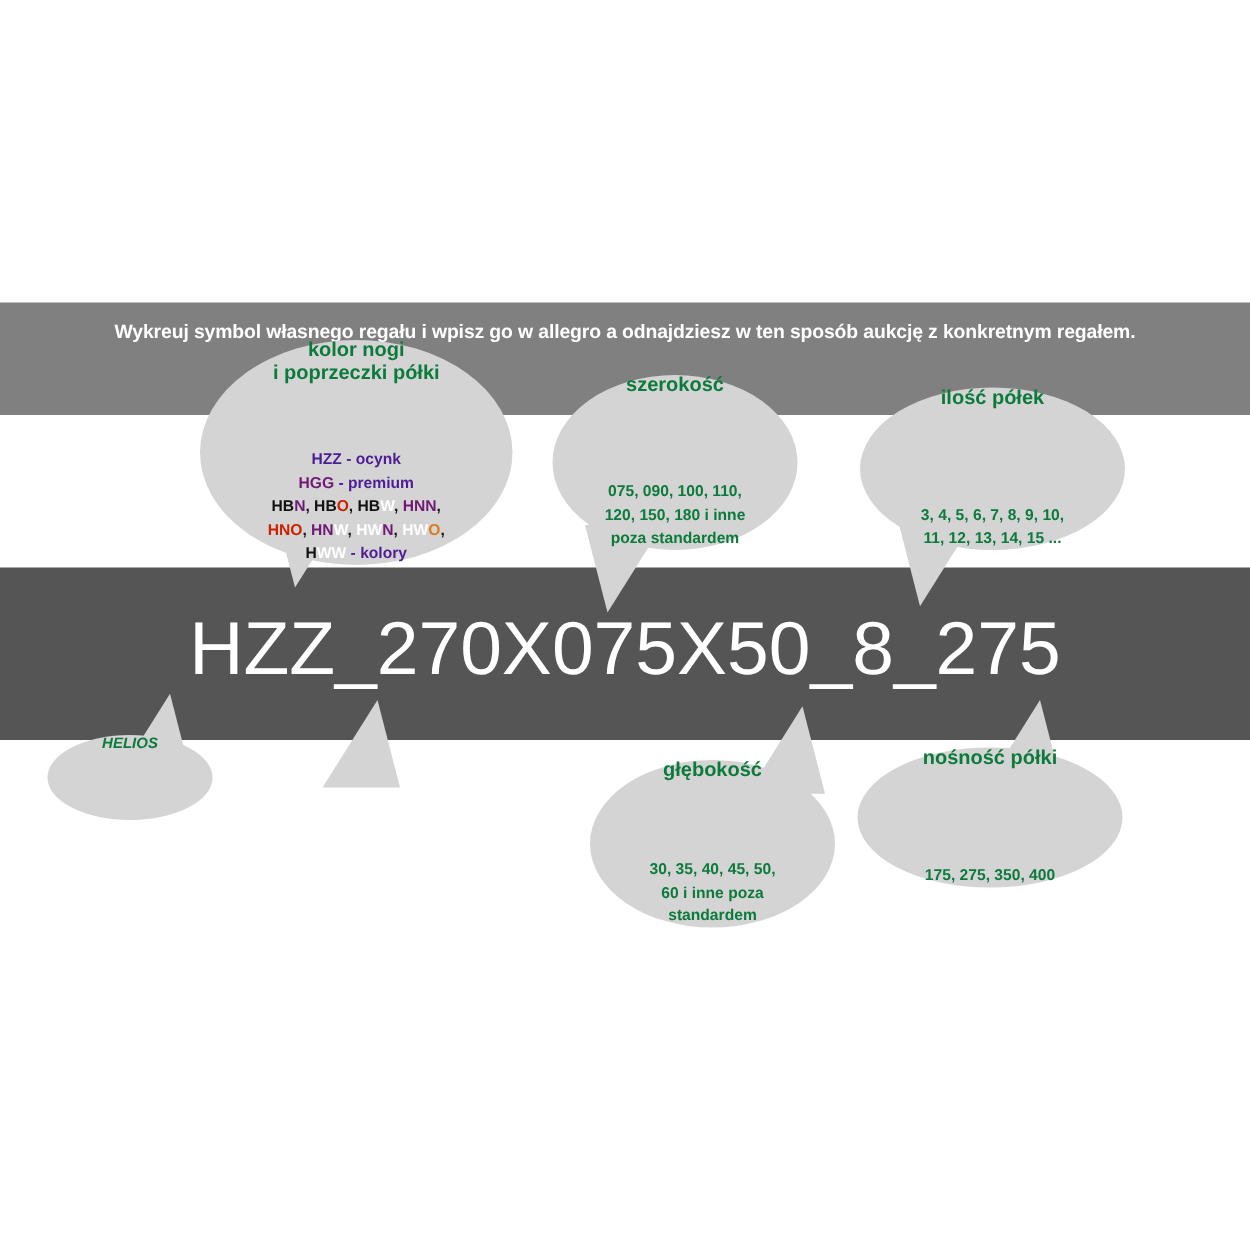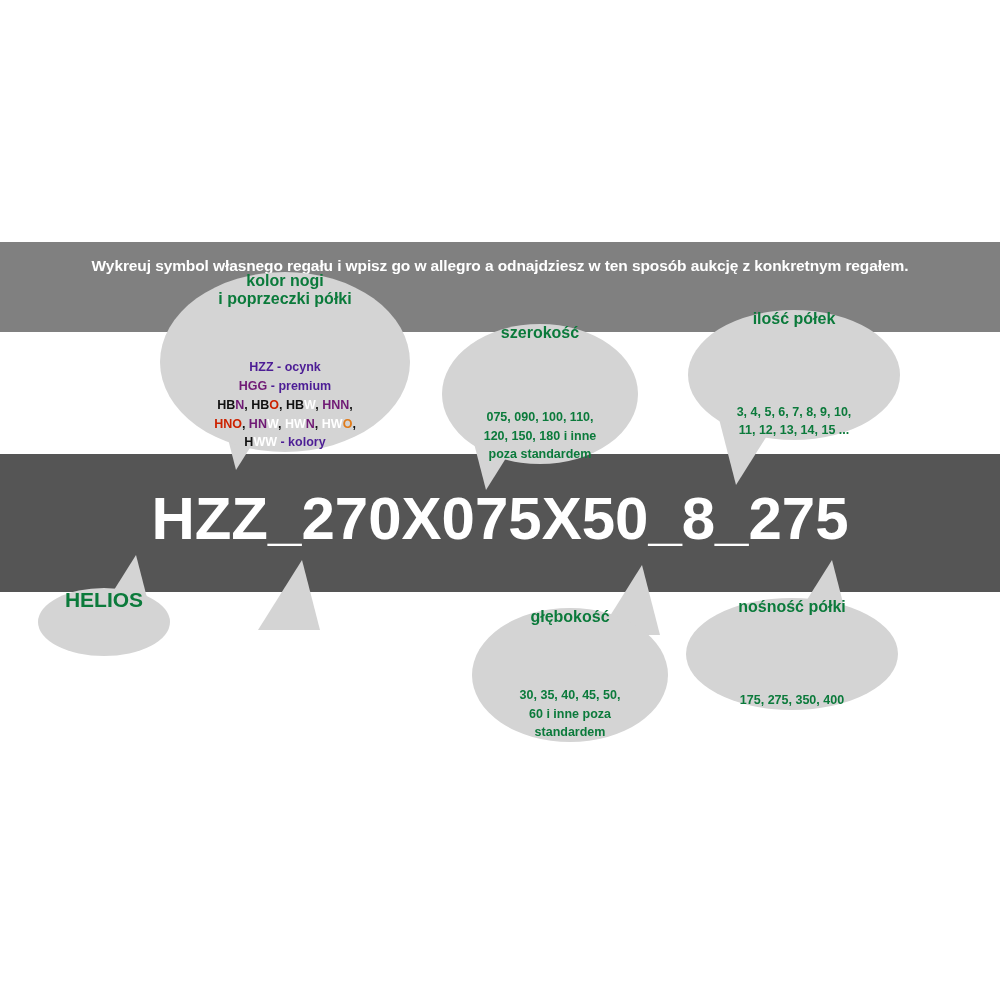--- a/index.html
+++ b/index.html
@@ -49,21 +49,21 @@
 
   
   .code {
     position: absolute;
     left: 0;
     top: 489px;
     width: 1000px;
     text-align: center;
     color: #ffffff;
     font-size: 60px;
-    font-weight: bold;
+    font-weight: normal;
     letter-spacing: 0px;
     line-height: 1;
   }
 
   
   .bubble {
     position: absolute;
     background: #d4d4d4;
     border-radius: 50% / 50%;
     box-sizing: border-box;
@@ -111,21 +111,22 @@
   .c-orange { color: #e07b1a; }
   .c-black  { color: #111111; }
   .c-white  { color: #ffffff; }
   .c-navy   { color: #701a75; }
 
   .b-line { white-space: nowrap; }
 
   
   .bubble-small .b-title {
     margin-bottom: 0;
-    font-size: 21px;
+    font-size: 12px;
+    font-style: italic;
   }
 </style>
 </head>
 <body>
 
 <div id="stage">
 
   <div class="band band-top-grey"></div>
   <div class="band band-white"></div>
   <div class="band band-dark"></div>
@@ -153,21 +154,21 @@
       </div>
       <div class="b-line">
         <span class="c-red">HNO</span><span class="c-black">, </span><span class="c-navy">HN</span><span class="c-white">W</span><span class="c-black">, </span><span class="c-white">H</span><span class="c-white">W</span><span class="c-navy">N</span><span class="c-black">, </span><span class="c-white">H</span><span class="c-white">W</span><span class="c-orange">O</span><span class="c-black">,</span>
       </div>
       <div class="b-line">
         <span class="c-black">H</span><span class="c-white">WW</span><span class="c-green"> - kolory</span>
       </div>
     </div>
   </div>
 
-  <div class="bubble" style="left:442px; top:324px; width:196px; height:140px;gap:40px;">
+  <div class="bubble" style="left:442px; top:300px; width:196px; height:140px;gap:40px;">
     <div class="b-title">szerokość</div>
     <div class="b-body">
       <div class="b-line">075, 090, 100, 110,</div>
       <div class="b-line">120, 150, 180  i inne</div>
       <div class="b-line">poza standardem</div>
     </div>
   </div>
 
   <div class="bubble" style="left:688px; top:310px; width:212px; height:130px;">
     <div class="b-title">ilość półek</div>

